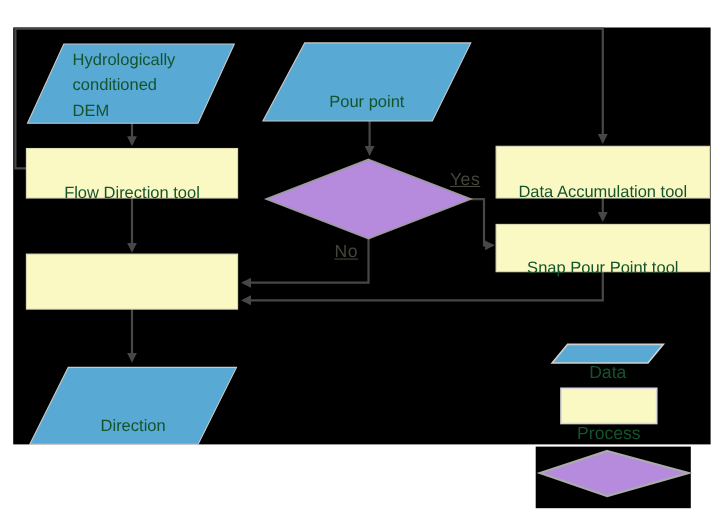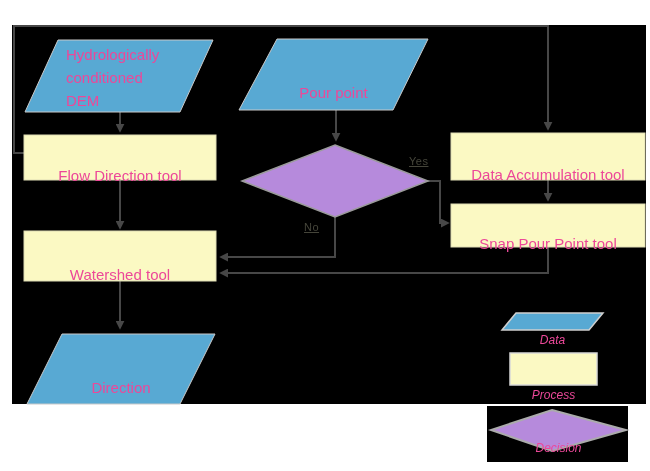--- a/index.html
+++ b/index.html
@@ -4,28 +4,28 @@
 <style>
   html,body{margin:0;padding:0;background:#ffffff;}
   .stage{
     position:relative;width:650px;height:471px;overflow:hidden;
     background:#ffffff;
     font-family:"Liberation Sans",sans-serif;
     -webkit-font-smoothing:antialiased;
   }
   .stage svg{position:absolute;left:0;top:0;}
   .lbl{
-    position:absolute;color:#ec4899;white-space:pre-line;
+    position:absolute;color:#14532d;white-space:pre-line;
     font-family:"Liberation Sans",sans-serif;
     pointer-events:none;
   }
   .lbl.center{display:flex;align-items:center;justify-content:center;text-align:center;margin-top:18px;}
   .node-lbl{font-size:15px;line-height:21px;}
-  .edge-lbl{font-size:11px;color:#45453a;letter-spacing:0.5px;text-decoration:underline;}
-  .legend-lbl{font-size:12px;font-style:italic;}
+  .edge-lbl{font-size:16px;color:#45453a;letter-spacing:0.5px;text-decoration:underline;}
+  .legend-lbl{font-size:16px;}
 </style>
 </head>
 <body>
 
 <div class="stage">
 
   <svg width="650" height="471" viewBox="0 0 650 471">
     <defs>
       <marker id="arrow" viewBox="0 0 10 10" refX="8" refY="5" markerUnits="userSpaceOnUse" markerWidth="9" markerHeight="9" orient="auto">
         <path d="M0,0 L10,5 L0,10 z" fill="#474747"></path>
@@ -68,25 +68,23 @@
 DEM</div>
 
   <div class="lbl node-lbl center" style="left:253px;top:39px;width:161px;height:71px;">Pour point</div>
 
   <div class="lbl node-lbl center" style="left:24px;top:135px;width:192px;height:45px;">Flow Direction tool</div>
 
   <div class="lbl node-lbl center" style="left:451px;top:133px;width:194px;height:47px;">Data Accumulation tool</div>
 
   <div class="lbl node-lbl center" style="left:451px;top:204px;width:194px;height:43px;">Snap Pour Point tool</div>
 
-  <div class="lbl node-lbl center" style="left:24px;top:231px;width:192px;height:50px;">Watershed tool</div>
 
 
   <div class="lbl node-lbl center" style="left:27px;top:334px;width:188px;height:70px;">Direction</div>
 
   <div class="lbl edge-lbl" style="left:409px;top:155px;">Yes</div>
   <div class="lbl edge-lbl" style="left:304px;top:221px;">No</div>
 
   <div class="lbl legend-lbl center" style="left:502px;top:313px;width:101px;height:17px;">Data</div>
   <div class="lbl legend-lbl center" style="left:510px;top:353px;width:87px;height:48px;">Process</div>
-  <div class="lbl legend-lbl center" style="left:491px;top:409px;width:135px;height:42px;">Decision</div>
 
 </div>
 
 </body></html>

